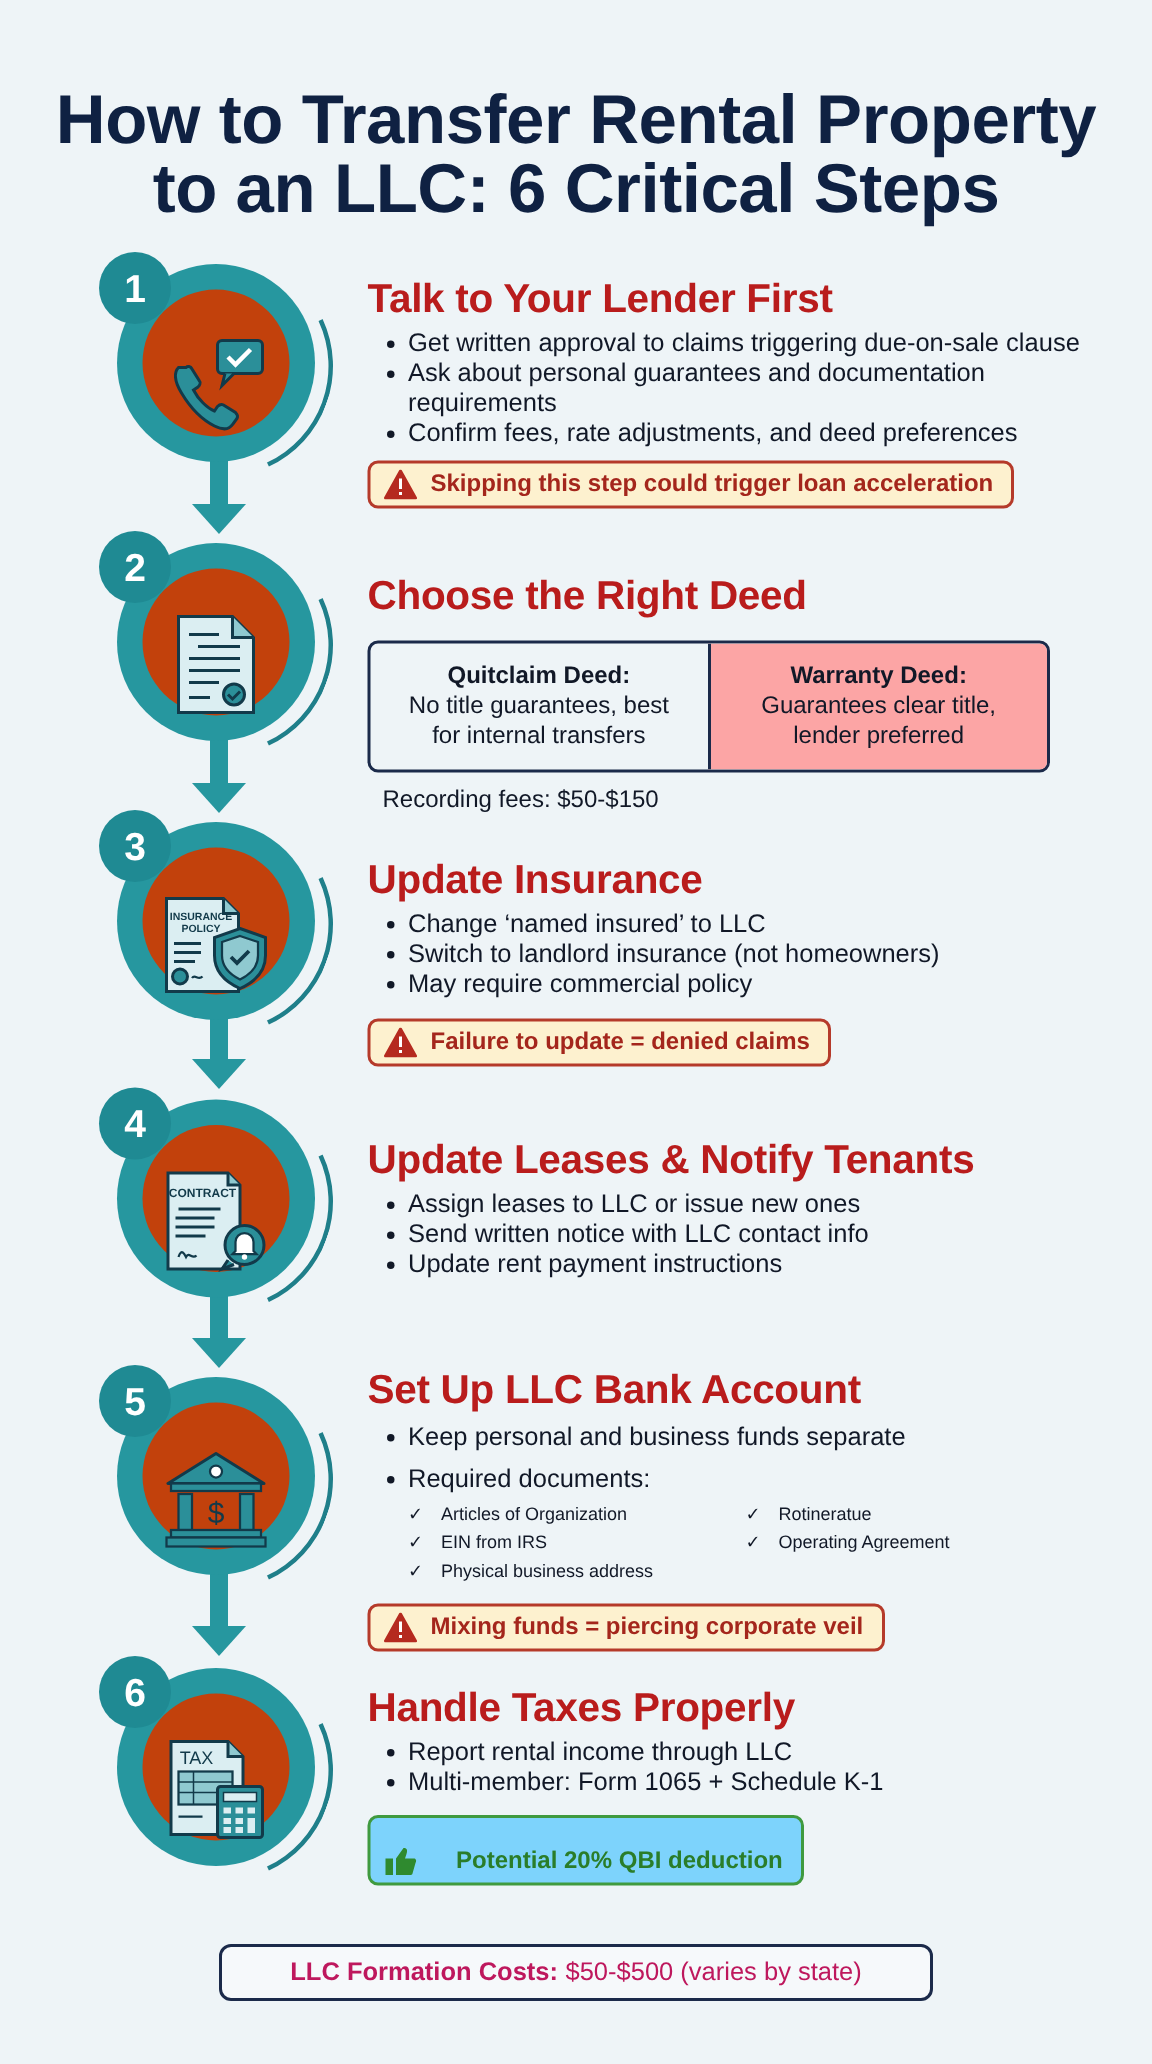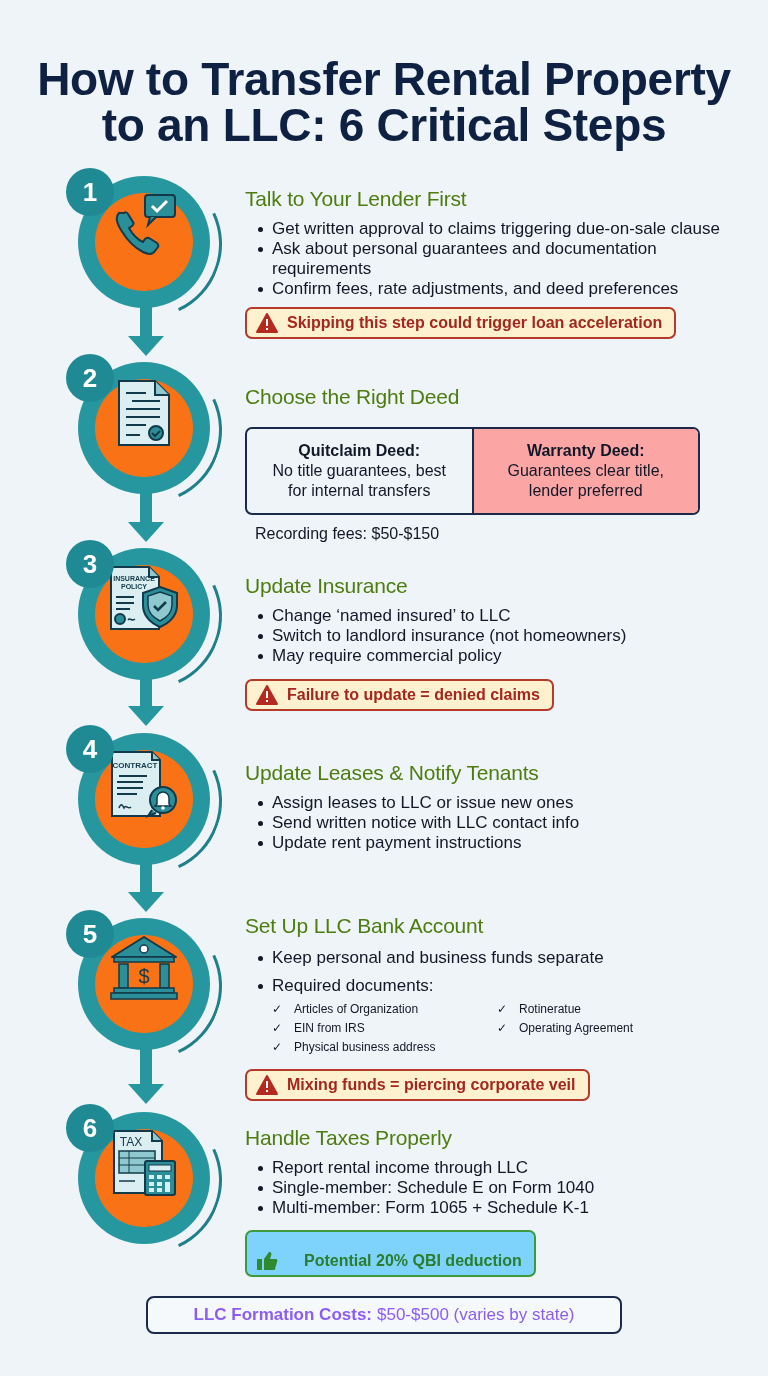--- a/index.html
+++ b/index.html
@@ -21,22 +21,22 @@
   
   .node {
     position: absolute; left: 78px; width: 140px; height: 140px;
   }
   .ring {
     position: absolute; left: 0; top: 0; width: 132px; height: 132px;
     border-radius: 50%; background: #26979f;
   }
   .ring-inner {
     position: absolute; left: 17px; top: 17px; width: 98px; height: 98px;
-    border-radius: 50%; background: #f97316;
-    display: flex; align-items: flex-start; justify-content: center;
+    border-radius: 50%; background: #c2410c;
+    display: flex; align-items: flex-end; justify-content: center;
   }
   .arc {
     position: absolute; left: -4px; top: -6px; width: 148px; height: 148px;
     border-radius: 50%; border: 3px solid transparent;
     border-right-color: #1f7f8a; border-top-color: transparent;
     transform: rotate(20deg);
   }
   .badge {
     position: absolute; left: -12px; top: -8px; width: 48px; height: 48px;
     border-radius: 50%; background: #1f8a93; color: #fff;
@@ -50,21 +50,21 @@
     position: absolute; left: 128px; width: 0; height: 0;
     border-left: 18px solid transparent; border-right: 18px solid transparent;
     border-top: 20px solid #26979f;
   }
 
   
   .step {
     position: absolute; left: 245px; width: 480px;
   }
   .step h2 {
-    font-size: 21px; font-weight: 400; color: #4d7c0f; line-height: 32px;
+    font-size: 27px; font-weight: 700; color: #b91c1c; line-height: 32px;
     letter-spacing: -0.2px;
   }
   .bullets { list-style: none; margin-top: 4px; }
   .bullets li {
     position: relative; padding-left: 27px; font-size: 17px;
     line-height: 20px; color: #111827;
   }
   .bullets li::before {
     content: ""; position: absolute; left: 13px; top: 8px;
     width: 5px; height: 5px; border-radius: 50%; background: #111827;
@@ -98,21 +98,21 @@
     display: grid; grid-template-columns: 200px 200px; column-gap: 25px;
     margin-left: 27px; margin-top: 4px;
   }
   .checks div { font-size: 12px; line-height: 19px; color: #111827; }
   .checks .ck { display: inline-block; width: 22px; font-weight: 700; }
 
   .footer {
     position: absolute; left: 146px; top: 1296px; width: 476px; height: 38px;
     border: 2px solid #1b2a4a; border-radius: 8px; background: #f6f9fb;
     display: flex; align-items: center; justify-content: center;
-    font-size: 17px; color: #8b5cf6;
+    font-size: 17px; color: #be185d;
   }
   .footer b { font-weight: 700; margin-right: 5px; }
 </style>
 </head>
 <body>
 
 <div class="title">
   <span>How to Transfer Rental Property</span>
   <span>to an LLC: 6 Critical Steps</span>
 </div>
@@ -344,21 +344,20 @@
     </div>
   </div>
   <div class="arc"></div>
   <div class="badge">6</div>
 </div>
 
 <div class="step" style="top:1122px;">
   <h2>Handle Taxes Properly</h2>
   <ul class="bullets">
     <li>Report rental income through LLC</li>
-    <li>Single-member: Schedule E on Form 1040</li>
     <li>Multi-member: Form 1065 + Schedule K-1</li>
   </ul>
   <div style="margin-top:12px;">
     <div class="good">
       <svg width="22" height="20" viewBox="0 0 22 20">
           <rect x="1" y="8" width="5" height="11" fill="#2f8a2f"></rect>
           <path d="M8 8l5-7c2 0 3 1 2 4l-1 3h6c1 0 2 1 1 3l-2 7c0 1-1 1-2 1H8z" fill="#2f8a2f"></path>
         </svg>
       <span>Potential 20% QBI deduction</span>
     </div>

